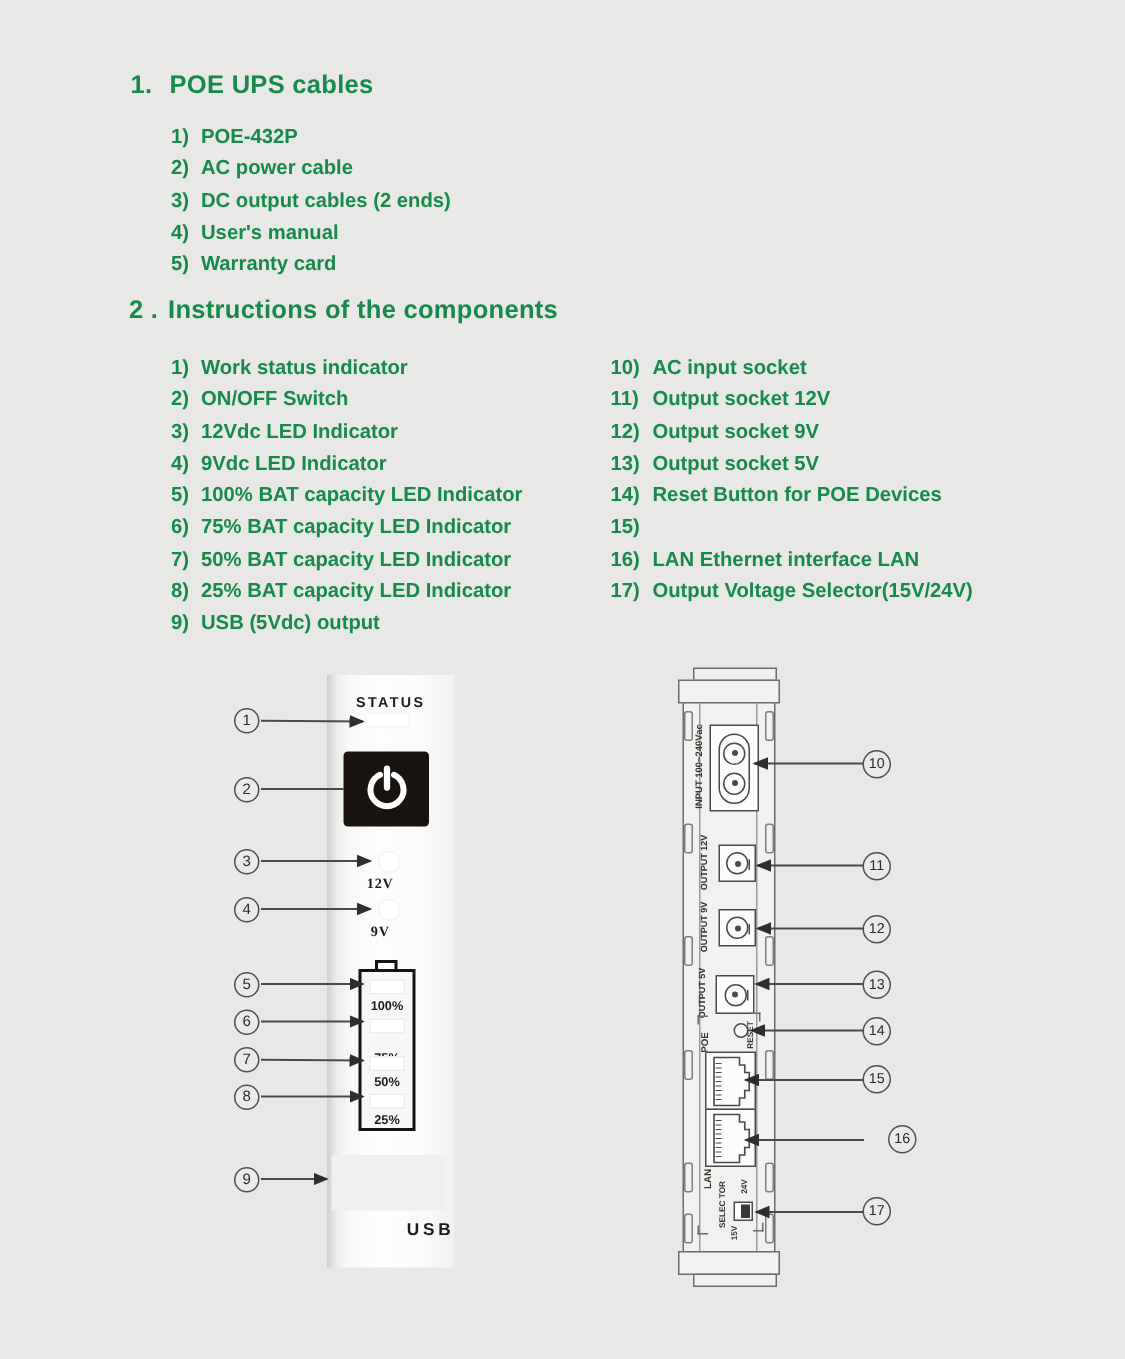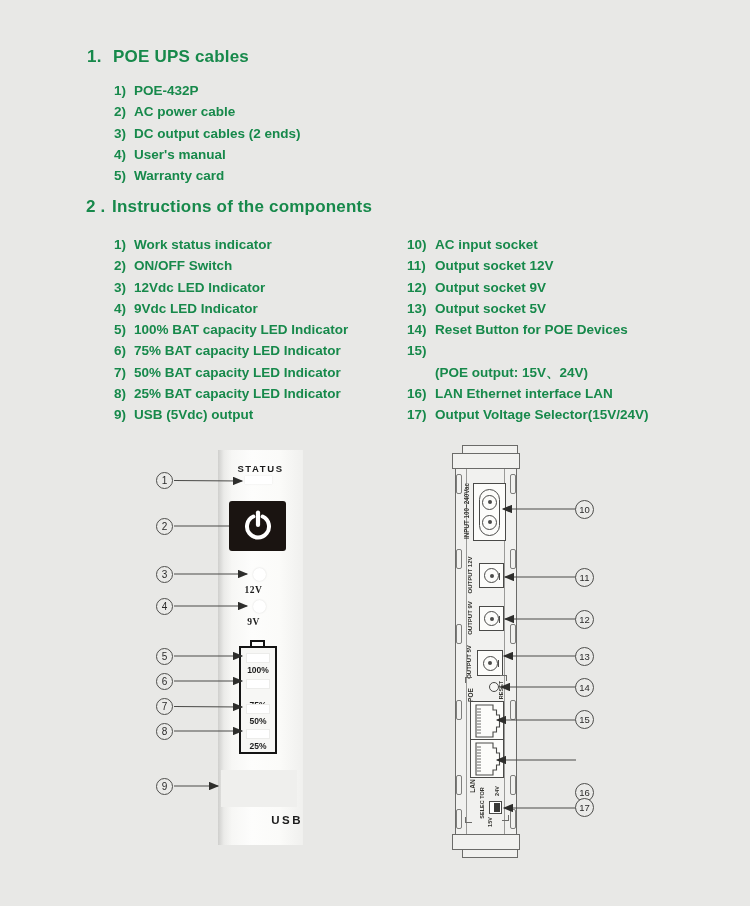--- a/index.html
+++ b/index.html
@@ -158,24 +158,20 @@
         <span>Output socket 5V</span>
       </div>
     <div class="row">
         <span class="num">14)</span>
         <span>Reset Button for POE Devices</span>
       </div>
     <div class="row">
         <span class="num">15)</span>
       </div>
     <div class="row">
-        <span class="num"></span>
-        <span>(POE output: 15V、24V)</span>
-      </div>
-    <div class="row">
         <span class="num">16)</span>
         <span>LAN Ethernet interface LAN</span>
       </div>
     <div class="row">
         <span class="num">17)</span>
         <span>Output Voltage Selector(15V/24V)</span>
       </div>
   </div>
 
   <div class="fpanel">
@@ -342,16 +338,16 @@
   <div class="co left" style="top:698px;">7</div>
   <div class="co left" style="top:723px;">8</div>
   <div class="co left" style="top:778px;">9</div>
 
   <div class="co right" style="top:500px;">10</div>
   <div class="co right" style="top:568px;">11</div>
   <div class="co right" style="top:610px;">12</div>
   <div class="co right" style="top:647px;">13</div>
   <div class="co right" style="top:678px;">14</div>
   <div class="co right" style="top:710px;">15</div>
-  <div class="co right" style="top:783px;">16</div>
+  <div class="co right" style="top:750px;margin-left:17px;">16</div>
   <div class="co right" style="top:798px;">17</div>
 
 </div>
 
 </body></html>

